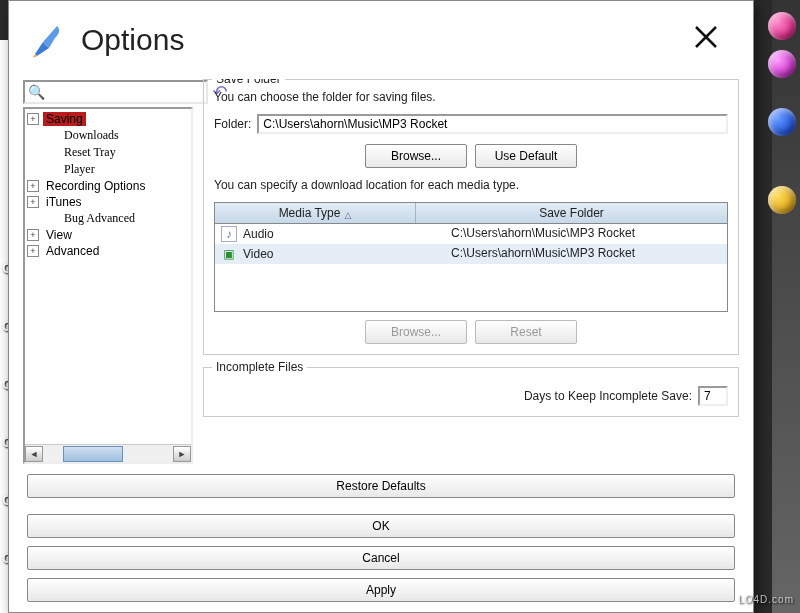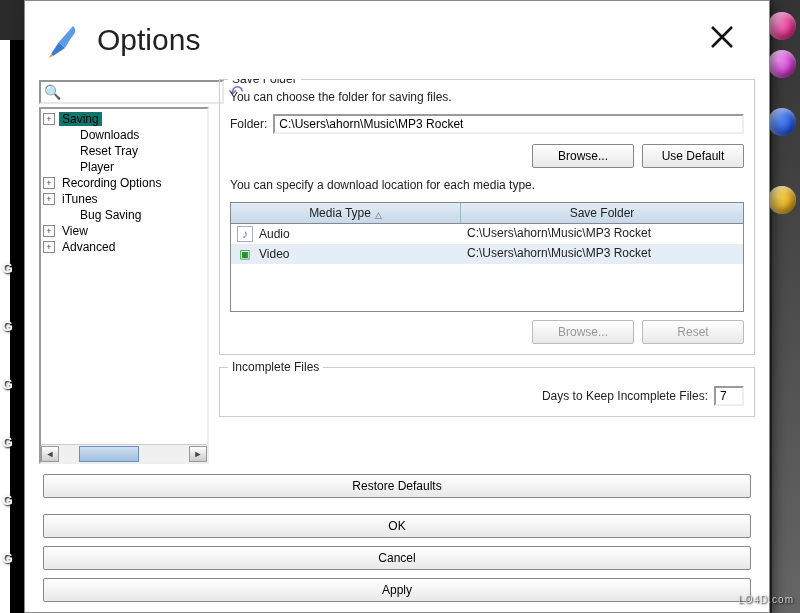--- a/index.html
+++ b/index.html
@@ -10,65 +10,65 @@
 .bg-left { left: 0; top: 40px; width: 25px; bottom: 0; background: linear-gradient(to right, #fff 0%, #fff 40%, #000 40%, #000 100%); }
 .bg-letter { position: absolute; left: 2px; color: #fff; text-shadow: 1px 1px 2px #000; font-size: 14px; font-weight: bold; }
 .bg-right { right: 0; top: 0; bottom: 0; width: 28px; background: linear-gradient(to bottom, #333 0%, #666 100%); }
 .right-ball { position: absolute; right: 4px; width: 28px; height: 28px; border-radius: 50%; box-shadow: inset 3px 3px 6px rgba(255,255,255,0.6), inset -3px -3px 6px rgba(0,0,0,0.4); }
 .ball1 { top: 12px; background: radial-gradient(circle at 35% 35%, #ff88cc, #cc0066); }
 .ball2 { top: 50px; background: radial-gradient(circle at 35% 35%, #ff99ff, #aa00aa); }
 .ball3 { top: 108px; background: radial-gradient(circle at 35% 35%, #6699ff, #0033cc); }
 .ball4 { top: 186px; background: radial-gradient(circle at 35% 35%, #ffdd55, #cc8800); }
 
 
-.dialog { position: absolute; left: 24px; top: 0; width: 746px; bottom: 0; background: #fff; border: 1px solid #888; box-shadow: 4px 4px 12px rgba(0,0,0,0.5); display: flex; flex-direction: column; }
+.dialog { position: absolute; left: 8px; top: 0; width: 746px; bottom: 0; background: #fff; border: 1px solid #888; box-shadow: 4px 4px 12px rgba(0,0,0,0.5); display: flex; flex-direction: column; }
 .title-bar { display: flex; align-items: center; padding: 18px 24px 18px 20px; }
 .title-icon { width: 40px; height: 40px; margin-right: 12px; }
 .title-text { font-size: 30px; color: #222; flex: 1; }
 .close-x { font-size: 30px; color: #111; cursor: pointer; padding: 4px 10px; }
 
 .content { display: flex; flex: 1; padding: 0 14px 4px 14px; gap: 10px; overflow: hidden; }
 
 
 .tree-panel { width: 170px; display: flex; flex-direction: column; }
 .search-row { display: flex; gap: 2px; align-items: center; margin-bottom: 2px; }
 .search-box { flex: 1; display: flex; align-items: center; border: 2px inset #e8e8e8; background: #fff; height: 24px; padding: 0 3px; }
 .search-icon { font-size: 14px; color: #3366aa; margin-right: 3px; }
 .search-input { border: none; outline: none; flex: 1; font-size: 12px; background: transparent; }
 .undo-icon { font-size: 18px; color: #7a6fc8; cursor: pointer; padding: 2px; }
 .tree-box { flex: 1; border: 2px inset #eee; background: #fff; overflow: hidden; position: relative; }
 .tree-inner { padding: 2px 0; font-size: 12px; }
 .tree-node { display: flex; align-items: center; padding: 1px 2px; white-space: nowrap; cursor: pointer; }
 .tree-expand { width: 12px; height: 12px; border: 1px solid #888; display: inline-flex; align-items: center; justify-content: center; font-size: 9px; line-height: 1; margin-right: 4px; color: #444; background: #fff; }
 .tree-expand.blank { border: none; background: transparent; }
-.tree-indent { margin-left: 18px; }
+.tree-indent { margin-left: 18px; font-family: Liberation Serif, serif; }
 .tree-label { padding: 0 3px; }
-.tree-selected { background: #0f766e; }
+.tree-selected { background: #b91c1c; }
 .tree-hscroll { position: absolute; bottom: 0; left: 0; right: 0; height: 18px; background: #f0f0f0; border-top: 1px solid #ccc; display: flex; align-items: center; }
 .scroll-btn { width: 18px; height: 16px; background: linear-gradient(#fff,#ccc); border: 1px solid #999; display: flex; align-items:center; justify-content:center; font-size: 9px; color:#444; }
 .scroll-thumb { width: 60px; height: 16px; margin-left: 20px; background: linear-gradient(#d0e0f0,#a0c0e0); border: 1px solid #6a90c0; }
 
 
 .settings { flex: 1; display: flex; flex-direction: column; gap: 12px; font-size: 12px; color: #222; }
 .fieldset { border: 1px solid #ccc; padding: 10px 10px 10px 10px; position: relative; }
 .fieldset .legend { position: absolute; top: -8px; left: 8px; background: #fff; padding: 0 4px; font-size: 12px; }
 .desc { margin-bottom: 10px; }
 .folder-row { display: flex; align-items: center; gap: 6px; margin-bottom: 10px; }
 .folder-row label { }
 .folder-input { flex: 1; border: 2px inset #eee; background: #fff; height: 20px; padding: 0 4px; font-size: 12px; }
-.button-row { display: flex; justify-content: flex-end; gap: 8px; margin-bottom: 10px; }
+.button-row { display: flex; justify-content: center; gap: 8px; margin-bottom: 10px; }
 .button-row-last { margin-bottom: 0; }
 .btn { min-width: 102px; height: 24px; background: linear-gradient(#fff, #e8e8e8); border: 1px solid #888; font-size: 12px; cursor: pointer; padding: 0 12px; border-radius: 2px; }
 .btn:disabled { color: #999; border-color: #bbb; cursor: default; }
 
 .table-wrap { border: 1px solid #888; background: #fff; height: 110px; overflow: hidden; }
 .table-header { display: flex; background: linear-gradient(#e2ecf5, #c6d8ea); border-bottom: 1px solid #888; }
 .th { padding: 3px 8px; border-right: 1px solid #9bb; font-size: 12px; text-align: center; }
 .th:last-child { border-right: none; }
-.th-1 { width: 230px; display:flex; align-items:flex-end; justify-content:center; gap: 4px; }
+.th-1 { width: 201px; display:flex; align-items:flex-end; justify-content:center; gap: 4px; }
 .th-2 { flex: 1; }
 .sort-ind { font-size: 9px; color: #667; }
 .table-body .tr { display: flex; padding: 2px 0; cursor: pointer; }
 .tr.selected { background: #e5eef7; }
 .td-1 { width: 230px; padding: 0 6px; display: flex; align-items: center; gap: 6px; }
 .td-2 { flex: 1; padding: 0 6px; }
 .media-icon { width: 16px; height: 16px; display: inline-flex; align-items:center; justify-content:center; font-size: 12px; }
 .audio-icon { color: #5b7fd0; border:1px solid #aac; }
 .video-icon { color: #2a9030; }
 
@@ -146,21 +146,21 @@
             <div class="tree-node">
               <span class="tree-expand">+</span>
               <span class="tree-label">Recording Options</span>
             </div>
             <div class="tree-node">
               <span class="tree-expand">+</span>
               <span class="tree-label">iTunes</span>
             </div>
             <div class="tree-node">
               <span class="tree-expand blank"></span>
-              <span class="tree-label tree-indent">Bug Saving</span>
+              <span class="tree-label tree-indent">Bug Advanced</span>
             </div>
             <div class="tree-node">
               <span class="tree-expand">+</span>
               <span class="tree-label">View</span>
             </div>
             <div class="tree-node">
               <span class="tree-expand">+</span>
               <span class="tree-label">Advanced</span>
             </div>
           </div>
@@ -213,21 +213,21 @@
         </div>
         <div class="button-row button-row-last" style="margin-top:8px">
           <button class="btn" disabled="">Browse...</button>
           <button class="btn" disabled="">Reset</button>
         </div>
       </div>
 
       <div class="fieldset">
         <span class="legend">Incomplete Files</span>
         <div class="incomplete-row">
-          <label>Days to Keep Incomplete Files:</label>
+          <label>Days to Keep Incomplete Save:</label>
           <input class="days-input" value="7" style="">
         </div>
       </div>
     </div>
   </div>
 
   <div class="bottom-bar">
     <button class="btn" style="min-width:130px">Restore Defaults</button>
     <div class="spacer"></div>
     <button class="btn">OK</button>

